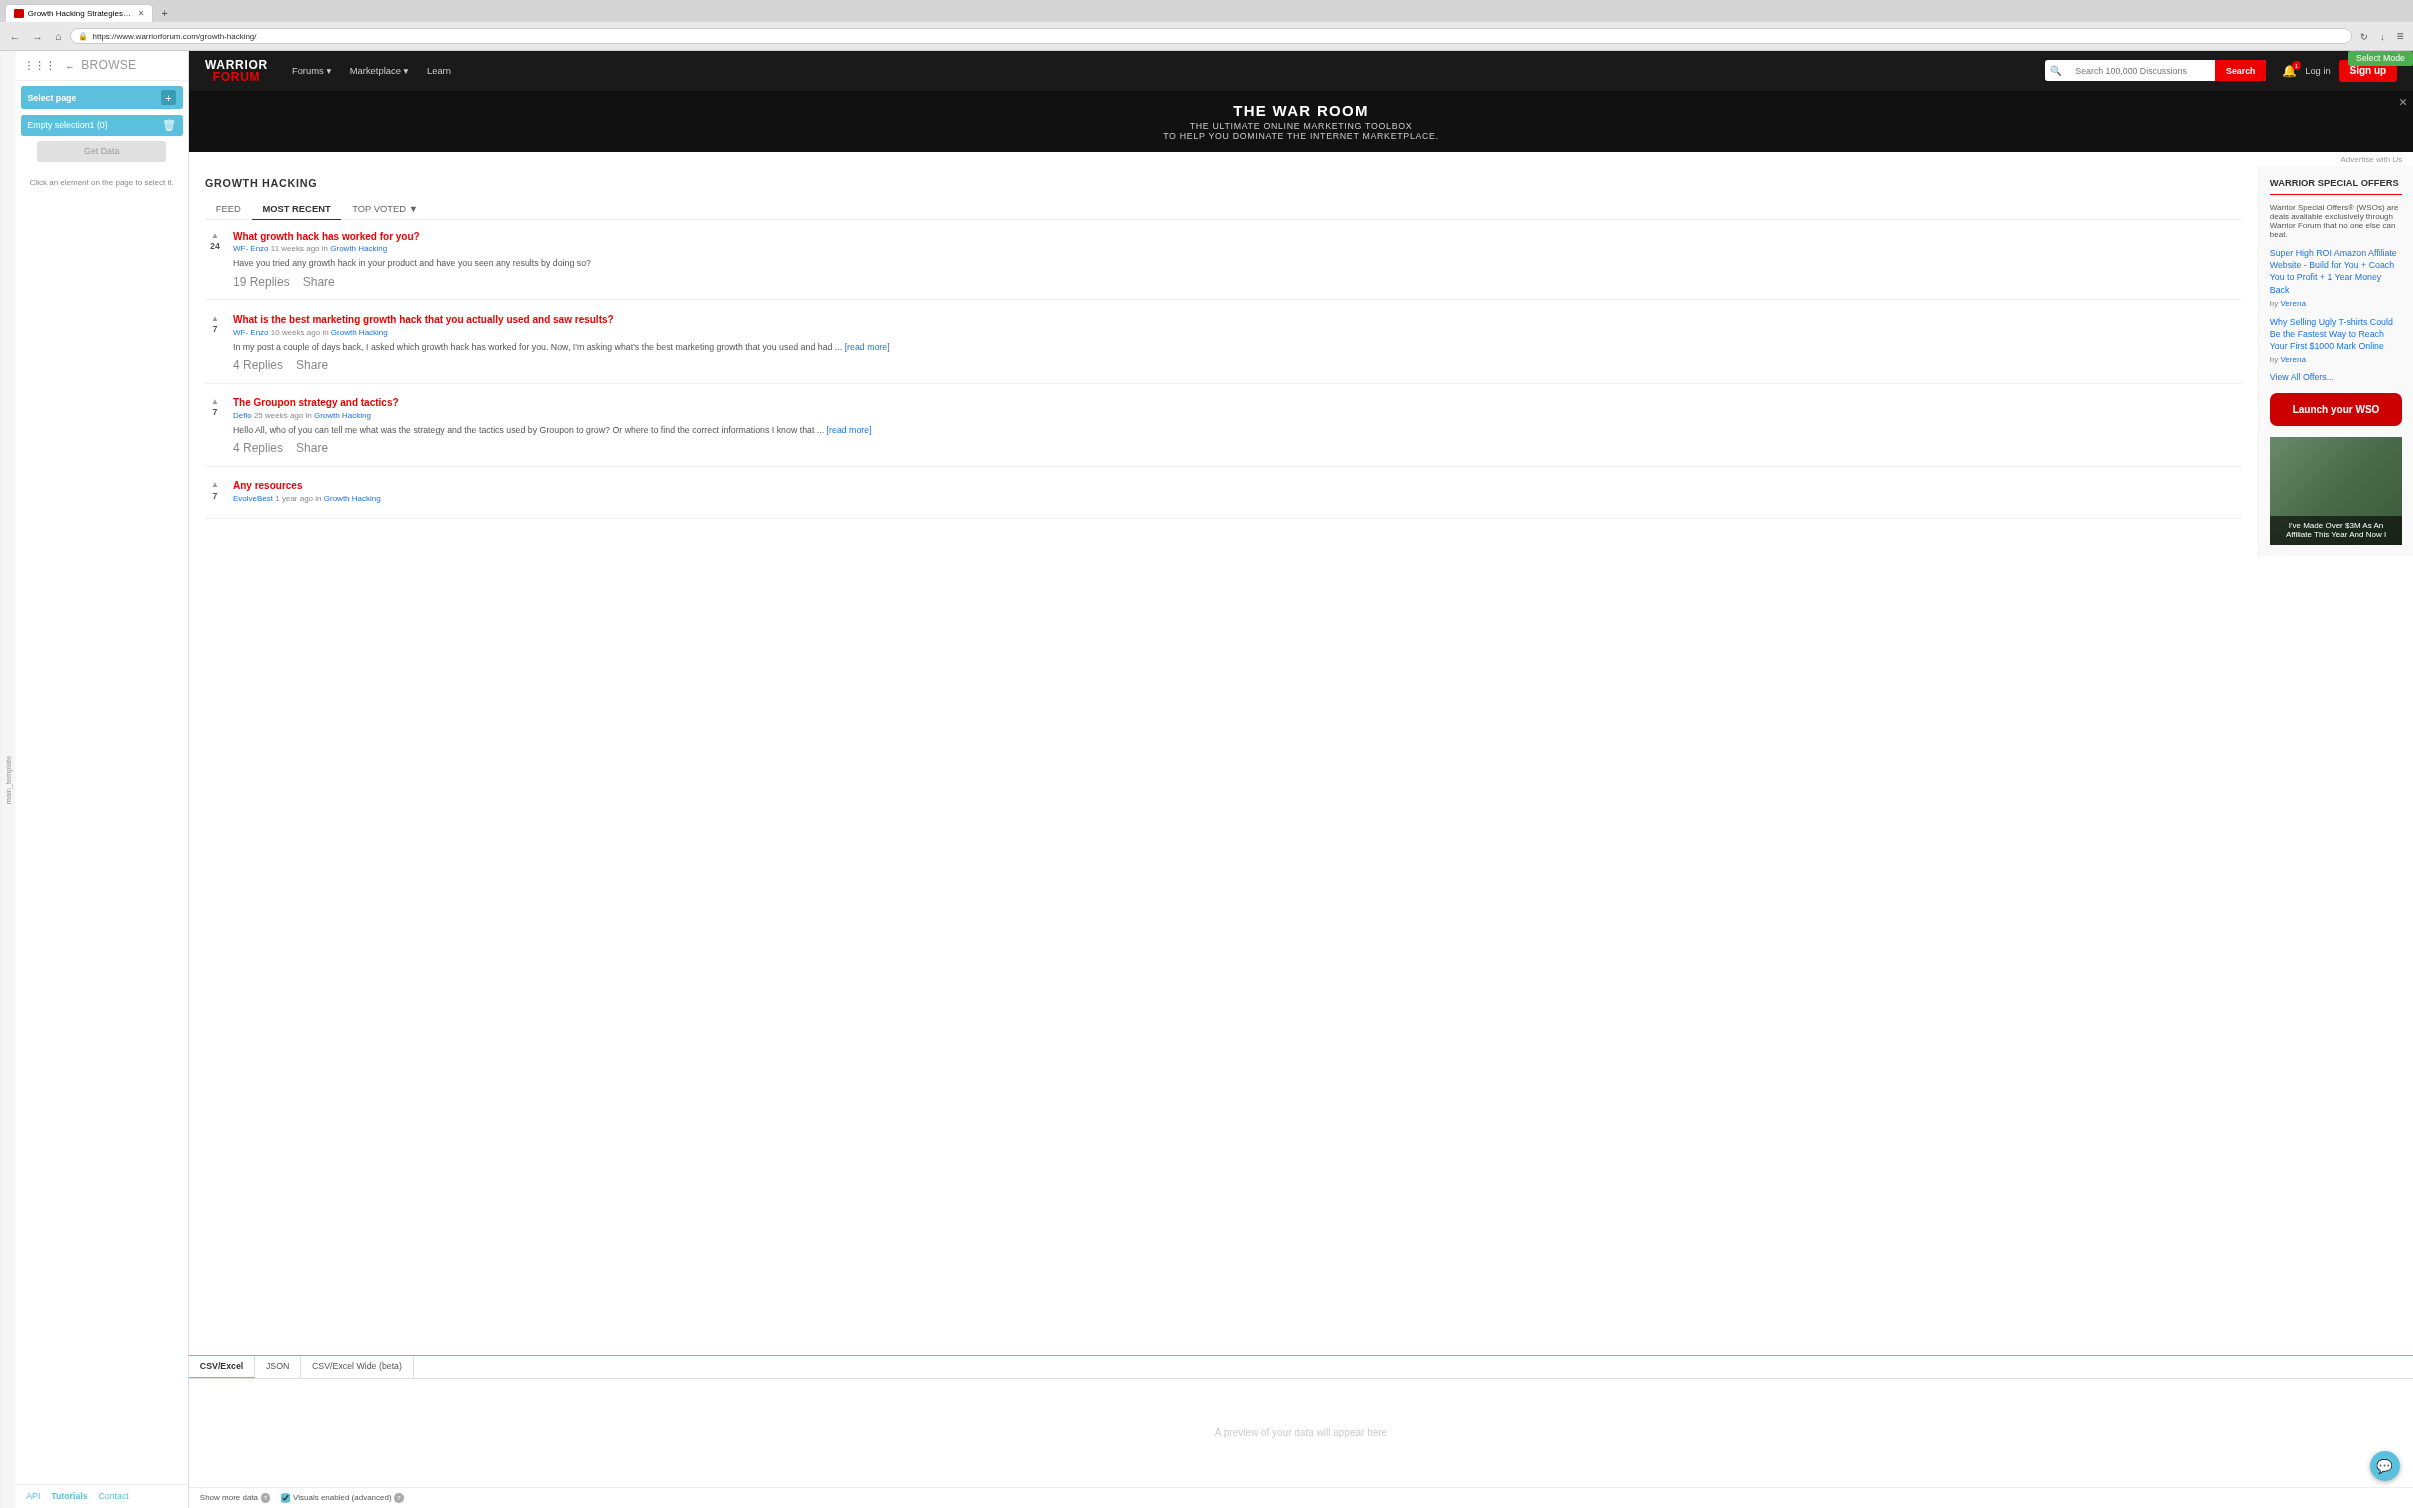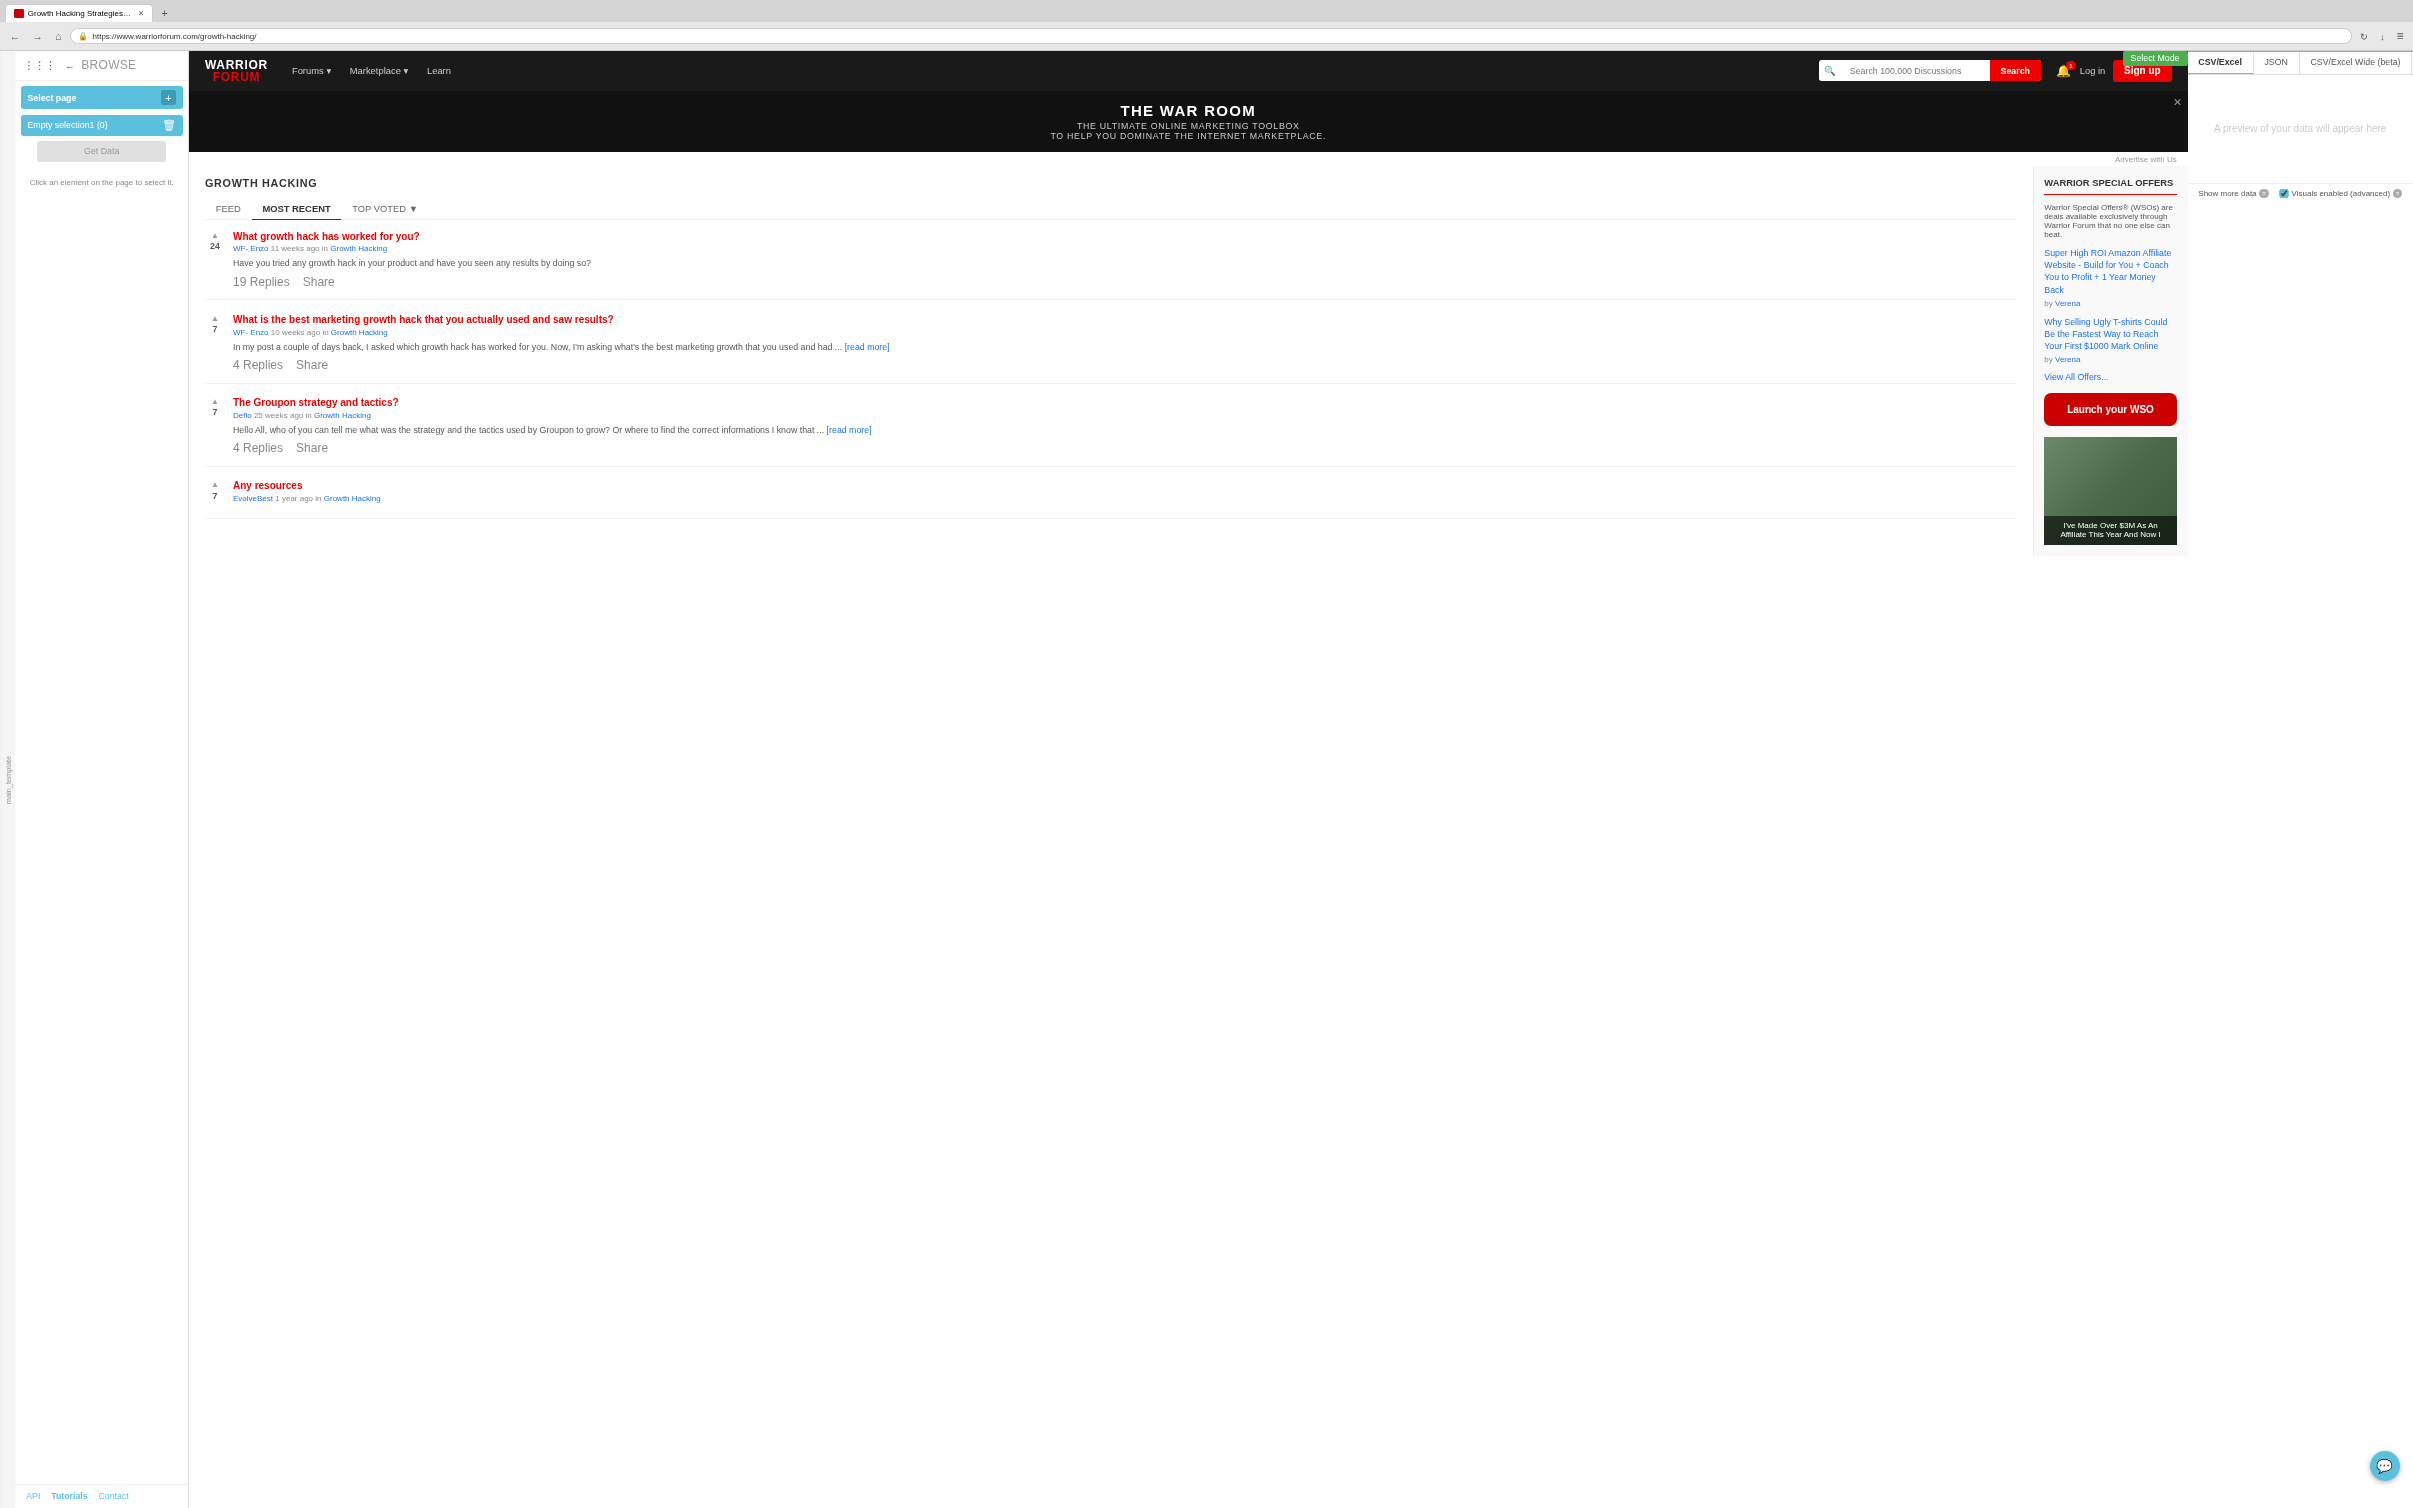--- a/index.html
+++ b/index.html
@@ -39,21 +39,21 @@
     .selection-row { display: flex; align-items: center; background: #5bc0de; border-radius: 2.7px; padding: 4px 6.7px; justify-content: space-between; }
     .selection-label { color: #fff; font-size: 8.8px; }
     .selection-delete { background: none; border: none; color: #fff; cursor: pointer; font-size: 10.8px; }
     .get-data-btn { background: #e0e0e0; border: none; color: #999; border-radius: 2.7px; padding: 5.4px 10.8px; font-size: 8.8px; cursor: pointer; align-self: center; width: 80%; }
     .sidebar-help { color: #888; font-size: 8px; text-align: center; padding: 10.8px 5.4px; }
     .sidebar-bottom { border-top: 0.7px solid #eee; padding: 6.7px 10.8px; display: flex; gap: 10.8px; align-items: center; }
     .sidebar-bottom-link { color: #5bc0de; font-size: 8.8px; cursor: pointer; text-decoration: none; }
     .sidebar-bottom-link.active { font-weight: bold; color: #5bc0de; }
 
     
-    .main-content { flex: 1; display: flex; flex-direction: row; overflow: hidden; }
+    .main-content { flex: 1; display: flex; flex-direction: column; overflow: hidden; }
     .browser-view { flex: 1; overflow-y: auto; background: #fff; }
 
     
     .wf-header { background: #1a1a1a; padding: 0 16px; display: flex; align-items: center; gap: 16px; height: 40px; position: relative; }
     .wf-logo { display: flex; flex-direction: column; align-items: center; line-height: 1; }
     .wf-logo-warrior { color: #fff; font-size: 12px; font-weight: bold; letter-spacing: 0.7px; }
     .wf-logo-forum { color: #e00; font-size: 12px; font-weight: bold; letter-spacing: 0.7px; }
     .wf-nav { display: flex; align-items: center; gap: 2.7px; flex: 1; }
     .wf-nav-item { color: #ccc; font-size: 9.4px; padding: 5.4px 8px; cursor: pointer; display: flex; align-items: center; gap: 2.7px; }
     .wf-search-box { display: flex; align-items: center; background: #fff; border-radius: 2.7px; overflow: hidden; margin-left: auto; }

